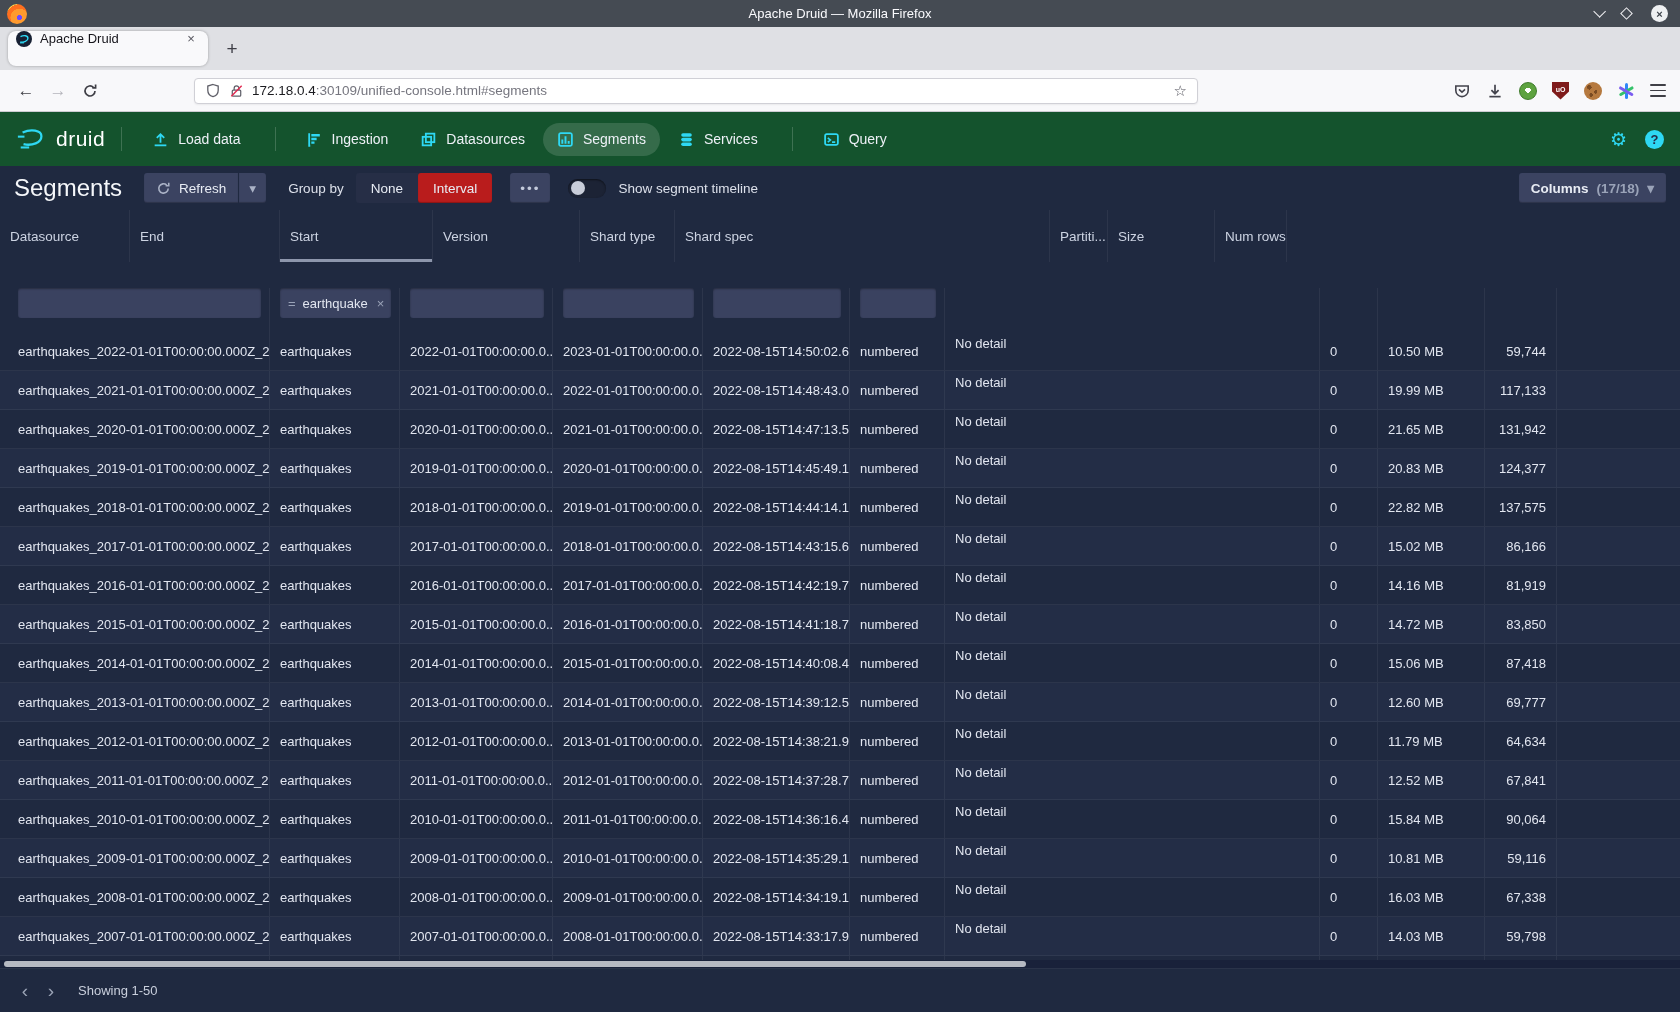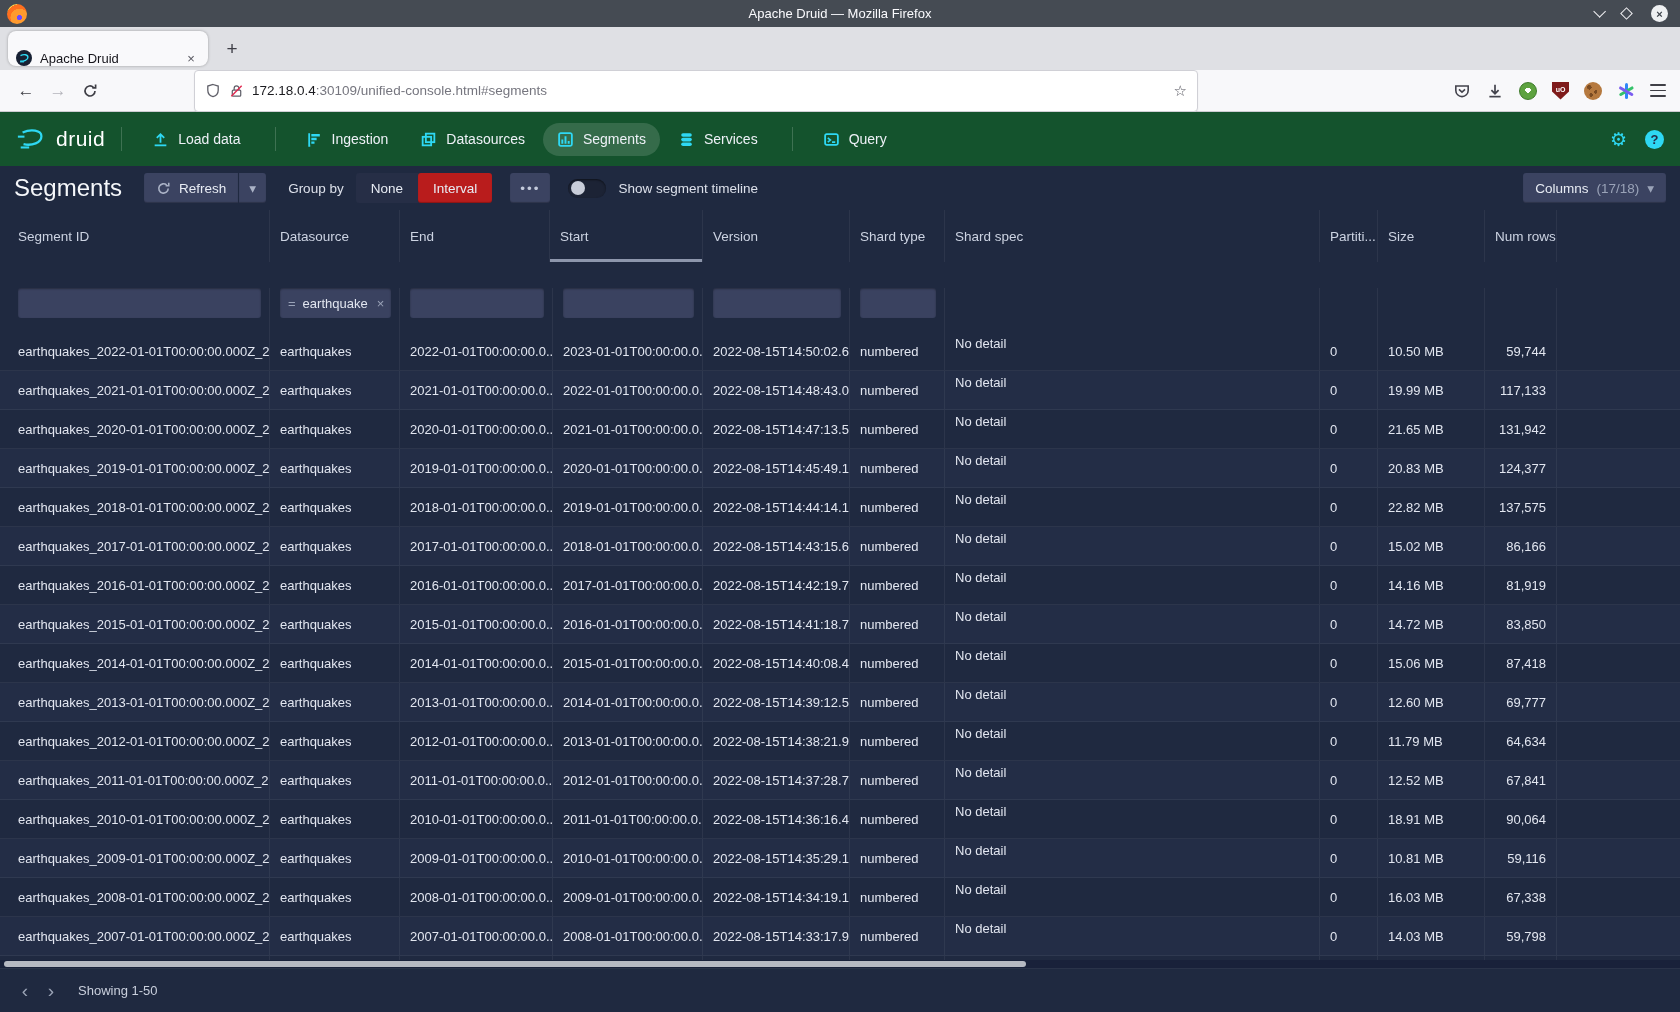--- a/index.html
+++ b/index.html
@@ -13,32 +13,32 @@
     background: radial-gradient(circle at 62% 68%, #6a4bff 0 14%, #ff9a2e 15% 48%, #ff6f1f 49% 72%, #ffd34d 73% 100%); }
   .win-title { position:absolute; left:0; right:0; text-align:center; color:#fbfbfe; font-size:13px; }
   .win-controls { margin-left:auto; display:flex; align-items:center; gap:20px; margin-right:12px; z-index:2; }
   .wc-min { width:9px; height:9px; border-right:1.6px solid #f0f0f3; border-bottom:1.6px solid #f0f0f3; transform:rotate(45deg) translateY(-3px); }
   .wc-max { width:9px; height:9px; border:1.6px solid #f0f0f3; transform:rotate(45deg); }
   .wc-close { width:17px; height:17px; border-radius:50%; background:#eef0f2; color:#3d434b; font-size:11px; font-weight:bold; display:flex; align-items:center; justify-content:center; }
 
   
   .tabbar { height:43px; background:#dfe0e4; display:flex; align-items:center; padding:0 0 0 8px; flex:none; }
   .tab { width:200px; height:35px; background:#f9f9fb; border-radius:8px; box-shadow:0 0 3px rgba(0,0,0,.3);
-    display:flex; align-items:flex-end; padding:0 8px; gap:8px; }
+    display:flex; align-items:flex-start; padding:0 8px; gap:8px; }
   .tab-title { flex:1; font-size:13px; color:#15141a; white-space:nowrap; overflow:hidden; }
   .tab-close { color:#55555e; font-size:13px; width:18px; text-align:center; }
   .newtab { width:32px; height:32px; margin-left:8px; display:flex; align-items:center; justify-content:center;
     font-size:19px; color:#3e3e46; border-radius:4px; }
 
   
   .toolbar { height:42px; background:#f8f8fa; border-bottom:1px solid #ccccd2; display:flex; align-items:center; padding:0 10px; flex:none; }
   .nav-arrow { font-size:17px; color:#3f3f46; width:32px; text-align:center; }
   .nav-arrow.disabled { color:#b4b4bb; }
   .reload-btn { width:32px; display:flex; justify-content:center; }
-  .urlbar { margin-left:88px; width:1004px; height:42px; background:#ffffff; border:1px solid #d0d0d6; border-radius:4px;
+  .urlbar { margin-left:88px; width:1004px; height:26px; background:#ffffff; border:1px solid #d0d0d6; border-radius:4px;
     display:flex; align-items:center; padding:0 10px; gap:8px; box-shadow:0 1px 2px rgba(0,0,0,.06); }
   .url-text { flex:1; font-size:13.5px; white-space:nowrap; overflow:hidden; }
   .url-host { color:#1b1b1f; }
   .url-rest { color:#76767f; }
   .star { color:#55555e; font-size:15px; }
   .tool-icons { margin-left:auto; display:flex; align-items:center; gap:15px; margin-right:4px; }
   .ext-green { width:18px; height:18px; border-radius:50%; background:radial-gradient(circle at 50% 45%, #ffffff 0 22%, #5da23f 23% 100%); border:1px solid #3c7a28;}
   .ext-ublock { width:17px; height:18px; background:#7f1b1b; clip-path:polygon(0 0,100% 0,100% 55%,50% 100%,0 55%);
     color:#fff; font-size:7px; font-weight:bold; display:flex; justify-content:center; padding-top:4px; }
   .ext-cookie { width:18px; height:18px; border-radius:50%;
@@ -78,21 +78,21 @@
   .refresh-group .btn:first-child { border-radius:3px 0 0 3px; }
   .btn-caret { border-radius:0 3px 3px 0; padding:0 10px; color:#aab2c6; }
   .groupby-label { color:#dce0ea; font-size:13.5px; margin-right:12px; }
   .segmented { display:flex; background:#262e46; border-radius:3px; margin-right:18px; }
   .seg-opt { height:30px; display:flex; align-items:center; padding:0 15px; font-size:13.5px; color:#e8ecf4; border-radius:3px; }
   .seg-opt.on { background:#b91c1c; box-shadow:inset 0 -1px 1px rgba(0,0,0,.25); }
   .more-btn { padding:0 10px; letter-spacing:2px; color:#c3cadb; margin-right:18px; }
   .switch { width:38px; height:19px; border-radius:10px; background:#1c2335; margin-right:12px; position:relative; box-shadow:inset 0 1px 2px rgba(0,0,0,.5); }
   .switch .knob { position:absolute; left:3px; top:2.5px; width:14px; height:14px; border-radius:50%; background:#c8cdd9; }
   .timeline-label { color:#dce0ea; font-size:13.5px; }
-  .columns-btn { margin-left:auto; }
+  .columns-btn { margin-left:auto;font-weight:bold; }
 
   
   .tbl { flex:1; display:flex; flex-direction:column; overflow:hidden; }
   .thead { height:52px; display:flex; flex:none; }
   .th { display:flex; align-items:center; padding-left:10px; font-size:13.5px; color:#ccd3e2;
     border-right:1px solid rgba(255,255,255,.06); white-space:nowrap; overflow:hidden; }
   .th.sorted { box-shadow:inset 0 -3px 0 #8d96ac; }
   .tfilter { height:70px; display:flex; padding-top:26px; flex:none; }
   .fc { border-right:1px solid rgba(255,255,255,.06); padding:0 8px 0 10px; }
   .input-box { height:30px; background:#3a4260; border-radius:3px; box-shadow:inset 0 1px 2px rgba(0,0,0,.35);
@@ -308,21 +308,20 @@
       <span class="timeline-label">Show segment timeline</span>
       <div class="btn columns-btn">
         <span>Columns</span>
         <span class="dim">(17/18)</span>
         <span class="dim">▾</span>
       </div>
     </div>
 
     <div class="tbl">
       <div class="thead" id="thead">
-          <div class="th col-segment_id">Segment ID</div>
           <div class="th col-datasource">Datasource</div>
           <div class="th col-end">End</div>
           <div class="th col-start sorted">Start</div>
           <div class="th col-version">Version</div>
           <div class="th col-shard_type">Shard type</div>
           <div class="th col-shard_spec">Shard spec</div>
           <div class="th col-partition">Partiti...</div>
           <div class="th col-size">Size</div>
           <div class="th col-num_rows">Num rows</div>
           <div class="th filler"></div>
@@ -515,21 +514,21 @@
           </div>
           <div class="tr">
             <div class="td col-segment_id">earthquakes_2010-01-01T00:00:00.000Z_2...</div>
             <div class="td col-datasource">earthquakes</div>
             <div class="td col-start">2010-01-01T00:00:00.0...</div>
             <div class="td col-end">2011-01-01T00:00:00.0...</div>
             <div class="td col-version">2022-08-15T14:36:16.4...</div>
             <div class="td col-shard_type">numbered</div>
             <div class="td col-shard_spec top">No detail</div>
             <div class="td col-partition">0</div>
-            <div class="td col-size">18.91 MB</div>
+            <div class="td col-size">15.84 MB</div>
             <div class="td col-num_rows right">90,064</div>
             <div class="td filler"></div>
           </div>
           <div class="tr alt">
             <div class="td col-segment_id">earthquakes_2009-01-01T00:00:00.000Z_2...</div>
             <div class="td col-datasource">earthquakes</div>
             <div class="td col-start">2009-01-01T00:00:00.0...</div>
             <div class="td col-end">2010-01-01T00:00:00.0...</div>
             <div class="td col-version">2022-08-15T14:35:29.1...</div>
             <div class="td col-shard_type">numbered</div>

